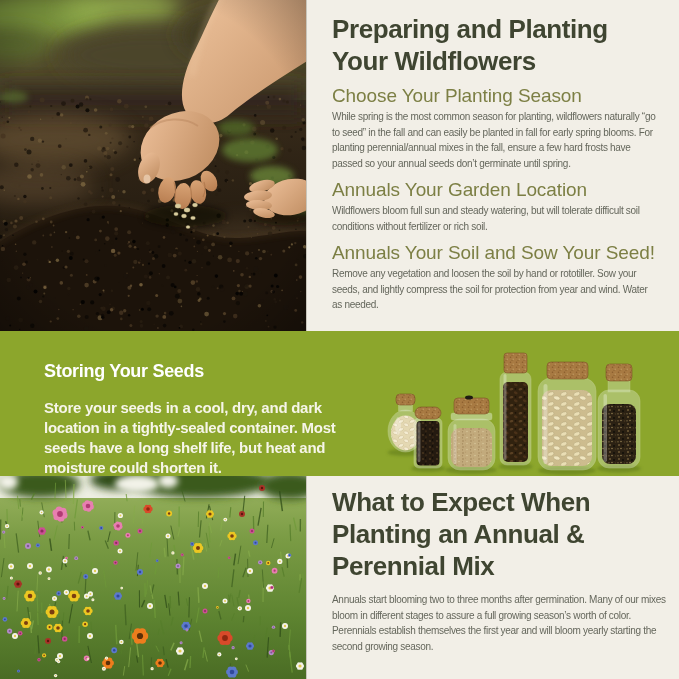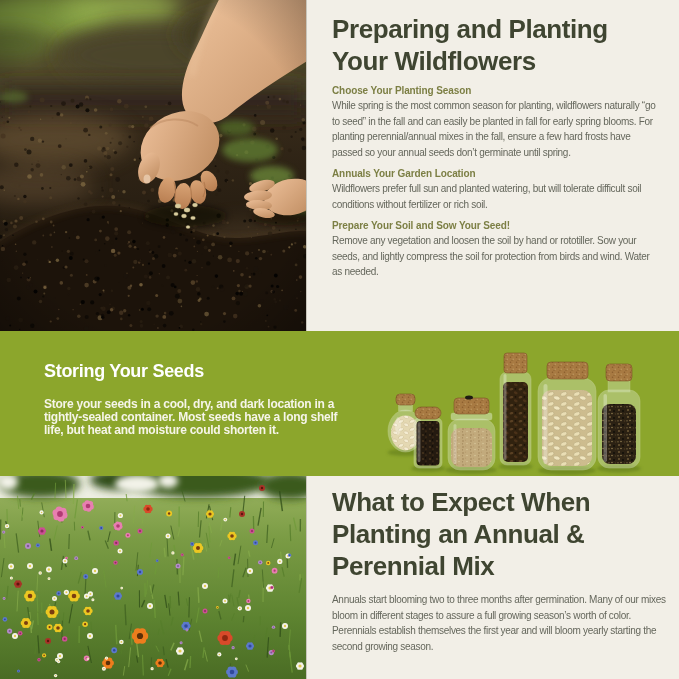--- a/index.html
+++ b/index.html
@@ -9,30 +9,30 @@
   .photo-top{left:0;top:0;width:306px;height:331px;border-right:1px solid rgba(95,90,75,.28);}
   .photo-bottom{left:0;top:476px;width:306px;height:203px;border-right:1px solid rgba(95,90,75,.28);}
   .panel{position:absolute;left:306px;right:0;box-sizing:border-box;}
   .panel-top{top:0;height:331px;padding:13px 22px 0 26px;overflow:hidden;}
   .panel-bottom{top:476px;height:203px;padding:10px 12px 0 26px;overflow:hidden;}
   .panel h1{margin:0;font-size:26px;line-height:32px;font-weight:700;letter-spacing:-.4px;
             color:var(--heading,#3f4531);}
   .panel-top h1{margin-bottom:4px;}
   .panel-bottom h1{margin-bottom:10px;}
   .sec{margin-top:8px;}
-  .sec h2{margin:0 0 2px;font-size:10px;font-weight:700;letter-spacing:-.1px;
+  .sec h2{margin:0 0 2px;font-size:19px;font-weight:400;letter-spacing:-.1px;
           color:var(--subheading,#7c7f44);}
   .sec p,.panel-bottom p{margin:0;font-size:10px;line-height:15.5px;letter-spacing:-.3px;
           color:var(--body-text,#65675c);}
   .band{position:absolute;left:0;top:331px;width:679px;height:145px;
         background:var(--accent-green,#8ca62c);}
   .band-text{position:absolute;left:44px;top:24px;width:302px;}
   .band-text h1{margin:0 0 10px;font-size:18px;line-height:33px;font-weight:700;
         letter-spacing:-.3px;color:var(--band-title,#ffffff);}
-  .band-text p{margin:0;font-size:12px;line-height:13px;letter-spacing:-.25px;
+  .band-text p{margin:0;font-size:15px;line-height:20px;letter-spacing:-.25px;
         font-weight:600;color:var(--band-body,#f6f5e9);}
   .jars{position:absolute;left:365px;top:0;}
   svg{display:block;}
 </style>
 </head>
 <body>
 
 <div class="stage">
 
   <figure class="photo photo-top" aria-label="Hand sowing wildflower seeds into dark soil">
@@ -715,25 +715,25 @@
   </figure>
 
   <section class="panel panel-top">
     <h1>Preparing and Planting Your Wildflowers</h1>
     <div class="sec">
       <h2>Choose Your Planting Season</h2>
       <p>While spring is the most common season for planting, wildflowers naturally “go to seed” in the fall and can easily be planted in fall for early spring blooms. For planting perennial/annual mixes in the fall, ensure a few hard frosts have passed so your annual seeds don’t germinate until spring.</p>
     </div>
     <div class="sec">
       <h2>Annuals Your Garden Location</h2>
-      <p>Wildflowers prefer full sun and planted watering, but will tolerate difficult soil conditions without fertilizer or rich soil.</p>
+      <p>Wildflowers bloom full sun and steady watering, but will tolerate difficult soil conditions without fertilizer or rich soil.</p>
     </div>
     <div class="sec">
-      <h2>Prepare Your Soil and Sow Your Seed!</h2>
-      <p>Remove any vegetation and loosen the soil by hand or rototiller. Sow your seeds, and lightly compress the soil for protection from birds and wind. Water as needed.</p>
+      <h2>Annuals Your Soil and Sow Your Seed!</h2>
+      <p>Remove any vegetation and loosen the soil by hand or rototiller. Sow your seeds, and lightly compress the soil for protection from year and wind. Water as needed.</p>
     </div>
   </section>
 
   <section class="band">
     <div class="band-text">
       <h1>Storing Your Seeds</h1>
       <p>Store your seeds in a cool, dry, and dark location in a tightly-sealed container. Most seeds have a long shelf life, but heat and moisture could shorten it.</p>
     </div>
 
     <svg class="jars" width="310" height="145" viewBox="0 0 310 145" aria-label="Glass jars with cork lids storing different seeds">

